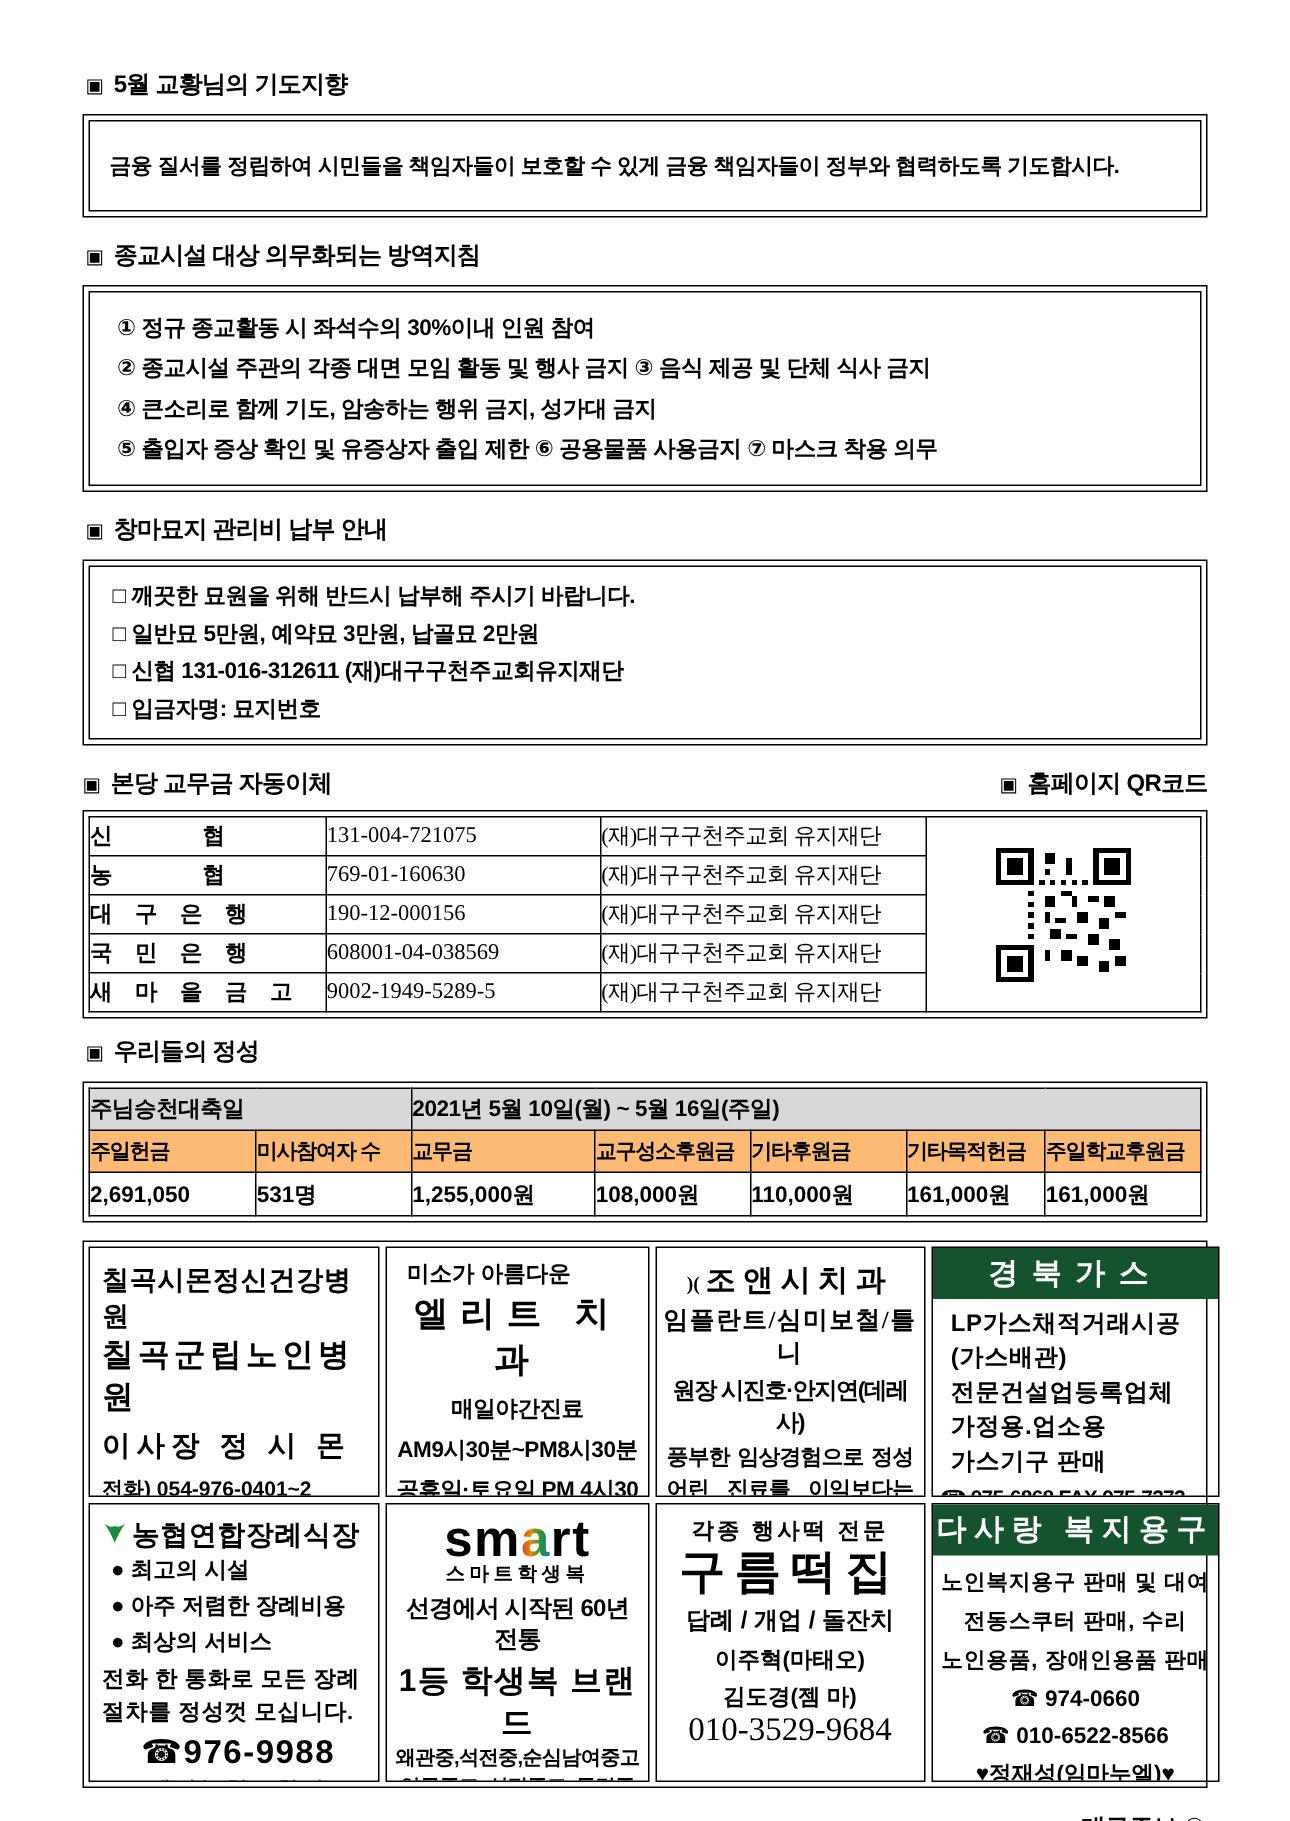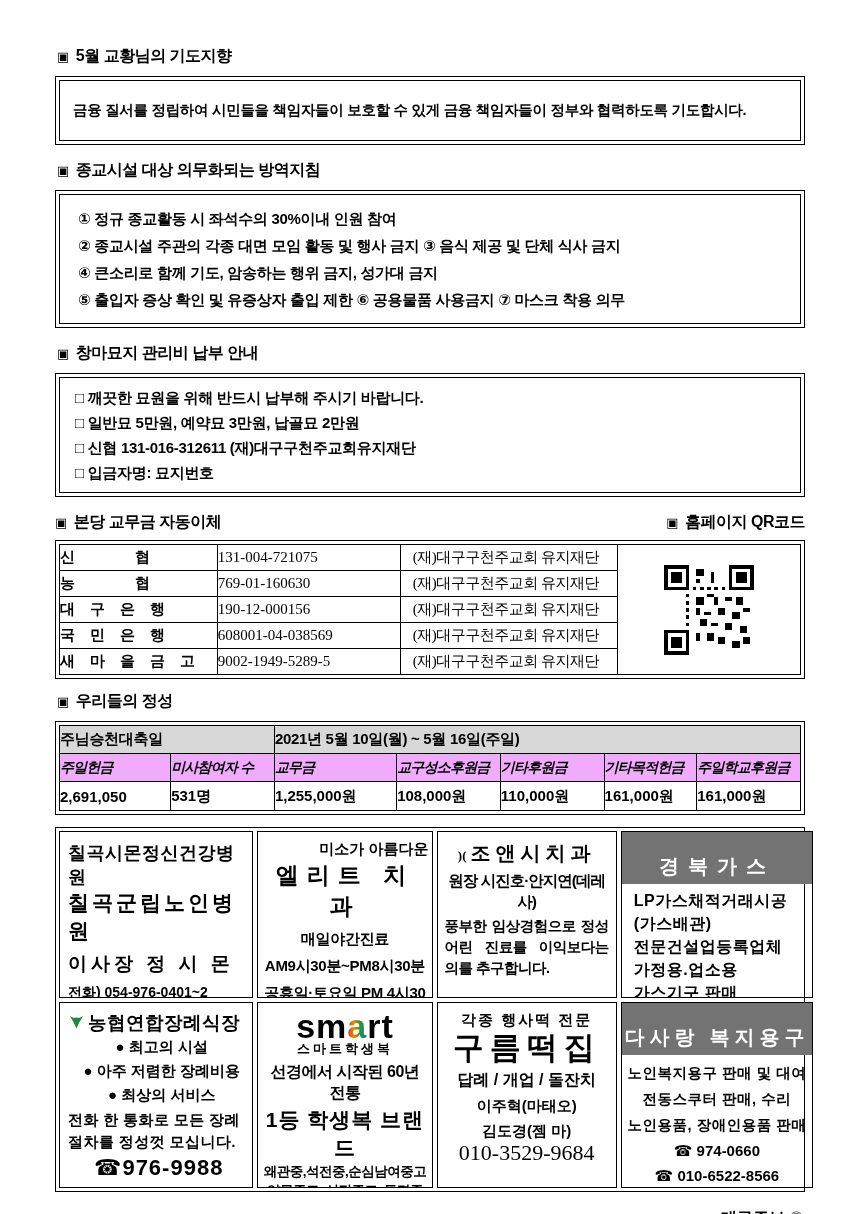--- a/index.html
+++ b/index.html
@@ -21,58 +21,58 @@
   .quar-body .box-line{line-height:27px;font-size:15px;letter-spacing:-0.3px;}
   .cem-body{padding:7px 15px;}
   .cem-body .box-line{line-height:25px;font-size:15px;letter-spacing:-0.3px;}
   
   table{width:100%;border-collapse:collapse;table-layout:fixed;}
   td,th{border:1px solid #000;vertical-align:middle;padding:0;}
   .autopay-tbl td{height:25px;font-size:15px;}
   .bank-cell{font-weight:700;letter-spacing:0;}
   .serif{font-family:"Liberation Serif","DejaVu Serif",serif;}
   .acct{font-size:15.5px;}
-  .holder{font-size:14.5px;letter-spacing:-0.5px;padding-left:12px;}
+  .holder{font-size:14.5px;letter-spacing:-0.5px;}
   .qr-cell{background:#fff;}
   .off-tbl td{font-weight:700;}
   .off-gray{background:#d8d8d8;height:27px;font-size:15px;letter-spacing:-0.3px;}
-  .off-h2{height:27px;font-size:14px;letter-spacing:-0.8px;background:#f0abfc;font-style:italic;}
+  .off-h2{height:27px;font-size:14px;letter-spacing:-0.8px;background:#fdba74;}
   .off-val{height:28px;font-size:15px;}
   
   .ads{border:1px solid #000;padding:3px;margin-bottom:0;}
   .ads-grid{display:grid;grid-template-columns:26.2% 23.6% 24.3% 25.9%;
             grid-template-rows:167px 186px;gap:4px;}
   .ad{border:1px solid #000;overflow:hidden;text-align:center;padding:5px 3px;
       box-sizing:border-box;font-weight:700;}
   .ad-left{text-align:left;padding-left:8px;}
-  .blackbar{background:#737373;color:#fff;font-family:"Liberation Serif","DejaVu Serif",serif;
-            font-size:20px;font-weight:700;letter-spacing:9px;padding:21px 0 4px;
+  .blackbar{background:#14532d;color:#fff;font-family:"Liberation Serif","DejaVu Serif",serif;
+            font-size:20px;font-weight:700;letter-spacing:9px;padding:3px 0 4px;
             margin:-5px -3px 5px;text-align:center;white-space:nowrap;}
   .l{display:block;}
   
   .simon-l1{font-family:"Liberation Serif",serif;font-size:18px;letter-spacing:0.5px;margin-top:4px;}
   .simon-l2{font-family:"Liberation Serif",serif;font-size:21px;letter-spacing:3px;}
   .simon-l3{font-size:19px;letter-spacing:4px;margin-top:6px;}
   .simon-l4{font-size:14px;margin-top:7px;}
   
-  .elite-l1{font-size:15px;text-align:right;padding-left:10px;margin-top:3px;}
+  .elite-l1{font-size:15px;text-align:left;padding-left:10px;margin-top:3px;}
   .elite-name{font-size:23px;letter-spacing:8px;margin-top:1px;}
   .elite-l{font-size:15px;margin-top:8px;letter-spacing:-0.3px;}
   
   .joan-name{font-family:"Liberation Serif",serif;font-size:20px;letter-spacing:5px;margin-top:3px;}
   .joan-logo{font-size:13px;letter-spacing:0;margin-right:4px;}
   .joan-l2{font-family:"Liberation Serif",serif;font-size:16.5px;letter-spacing:1px;margin-top:2px;}
   .joan-l3{font-size:15.5px;letter-spacing:-1px;margin-top:4px;}
   .joan-p{font-size:14.5px;text-align:justify;padding:0 4px;margin-top:3px;line-height:21px;letter-spacing:-0.5px;}
   
   .gas-l{font-size:16px;text-align:left;padding-left:9px;line-height:23px;letter-spacing:0.5px;}
   .gas-tel{font-size:14px;text-align:left;padding-left:2px;letter-spacing:-0.5px;line-height:24px;white-space:nowrap;}
   
   .fun-title{font-size:18.5px;letter-spacing:0.5px;text-align:center;display:flex;align-items:center;gap:3px;margin-top:2px;}
-  .fun-b{font-size:15px;text-align:center;padding-left:6px;line-height:24px;}
+  .fun-b{font-size:15px;text-align:left;padding-left:6px;line-height:24px;}
   .fun-p{font-family:"Liberation Serif",serif;font-size:15px;text-align:left;line-height:22px;margin-top:2px;letter-spacing:0.5px;}
   .fun-tel{font-size:22px;margin-top:2px;letter-spacing:1px;}
   .fun-bot{display:flex;align-items:center;justify-content:center;gap:6px;margin-top:3px;}
   .fun-bot-txt{font-size:15px;letter-spacing:2px;line-height:20px;text-align:left;}
   
   .smart-logo{font-size:34px;font-weight:800;letter-spacing:1px;line-height:32px;margin-top:2px;}
   .smart-a{background:linear-gradient(90deg,#c33,#e80,#293,#36c);-webkit-background-clip:text;background-clip:text;color:transparent;}
   .smart-sub{font-size:13px;letter-spacing:3px;margin-top:-2px;}
   .smart-l1{font-size:16px;margin-top:4px;letter-spacing:-0.5px;}
   .smart-l2{font-size:21px;margin-top:2px;letter-spacing:1px;}
@@ -266,20 +266,21 @@
         <span class="l elite-l1">미소가 아름다운</span>
         <span class="l elite-name">엘리트 치과</span>
         <span class="l elite-l">매일야간진료</span>
         <span class="l elite-l">AM9시30분~PM8시30분</span>
         <span class="l elite-l">공휴일·토요일 PM 4시30분</span>
 
       </div>
 
       <div class="ad">
         <span class="l joan-name"><span class="joan-logo">)(</span><span>조앤시치과</span></span>
+        <span class="l joan-l2">임플란트/심미보철/틀니</span>
         <span class="l joan-l3">원장 시진호·안지연(데레사)</span>
         <span class="l joan-p">풍부한 임상경험으로 정성 어린 진료를 이익보다는 의를 추구합니다.</span>
 
       </div>
 
       <div class="ad">
         <div class="blackbar">경북가스</div>
         <span class="l gas-l">LP가스채적거래시공</span>
         <span class="l gas-l">(가스배관)</span>
         <span class="l gas-l">전문건설업등록업체</span>

